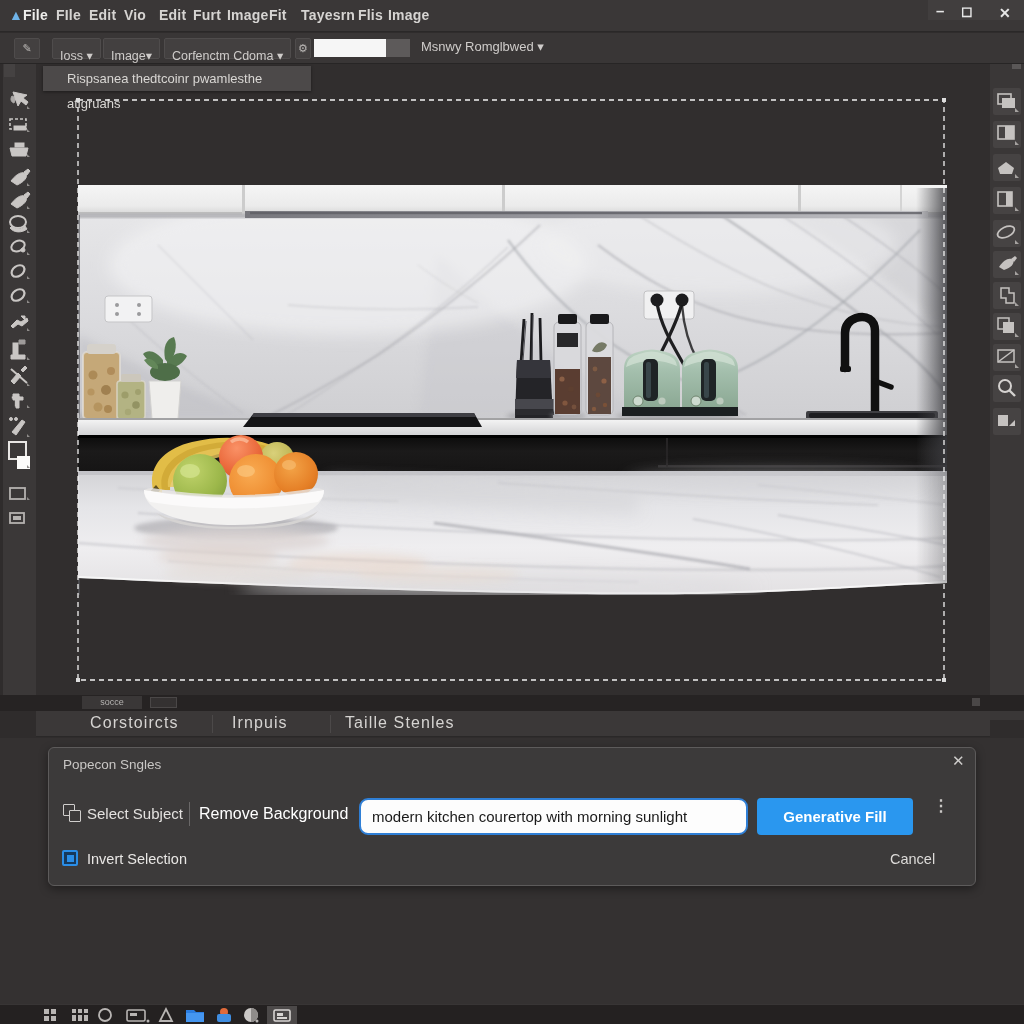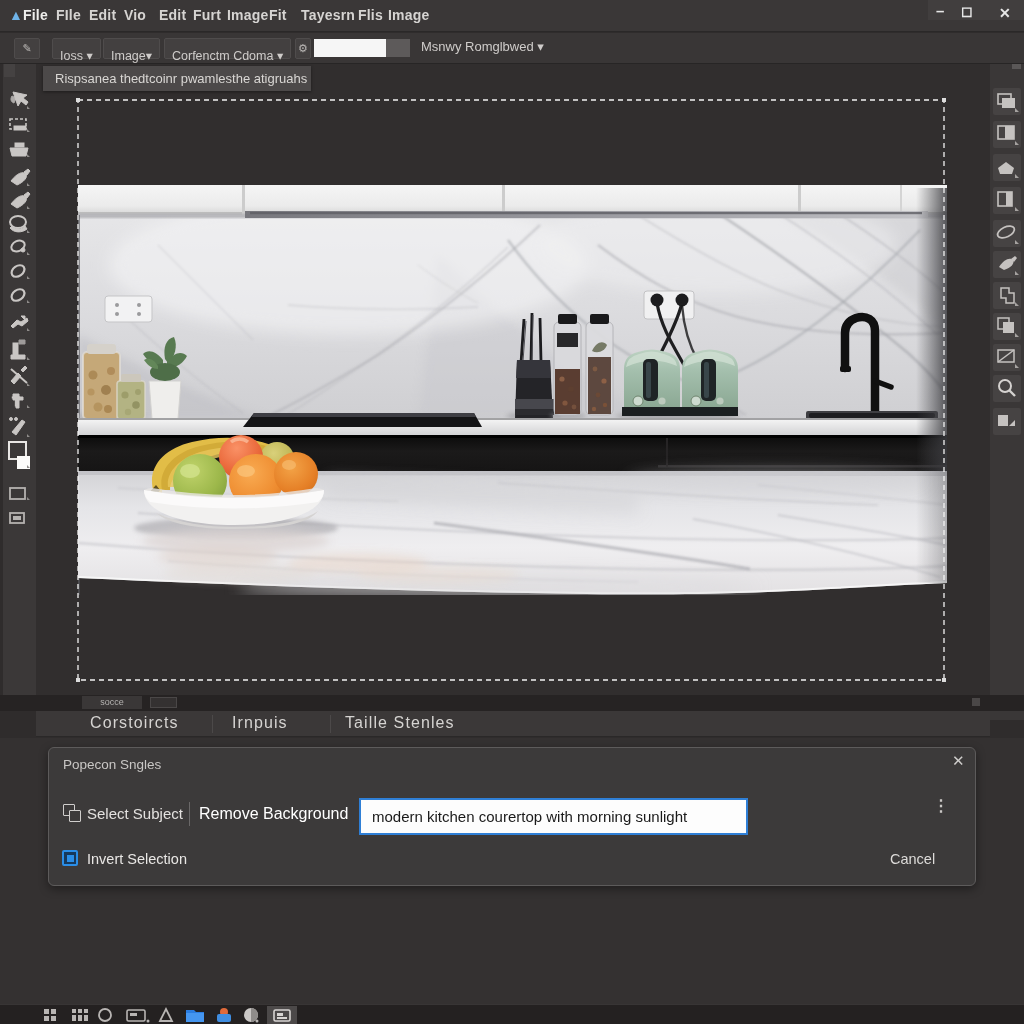--- a/index.html
+++ b/index.html
@@ -2,35 +2,35 @@
 <html><head><meta charset="utf-8"><style>
 *{margin:0;padding:0;box-sizing:border-box}
 html,body{width:1024px;height:1024px;overflow:hidden;background:#2f2c2c;font-family:"Liberation Sans",sans-serif}
 .abs{position:absolute}
 #stage{position:relative;width:1024px;height:1024px}
 
 #menubar{left:0;top:0;width:1024px;height:32px;background:#3a3737;border-bottom:1px solid #2a2828}
 #menubar .mi{position:absolute;top:7px;color:#d6d4d2;font-size:14px;font-weight:600;letter-spacing:.2px}
 #toolbar2{left:0;top:33px;width:1024px;height:31px;background:#393636;border-bottom:1px solid #272525}
 .t2btn{position:absolute;top:5px;height:21px;background:#434040;border:1px solid #4f4c4c;border-radius:2px;color:#cfccca;font-size:12.5px;line-height:19px;padding:8px 7px}
-#tooltip{left:43px;top:66px;width:268px;height:25px;background:#4c4949;color:#d9d7d4;font-size:13px;line-height:25px;padding-left:12px;box-shadow:0 1px 3px rgba(0,0,0,.4)}
+#tooltip{left:43px;top:66px;width:268px;height:25px;background:#4c4949;color:#d9d7d4;font-size:13px;line-height:25px;padding-left:24px;box-shadow:0 1px 3px rgba(0,0,0,.4)}
 
 #leftstrip{left:3px;top:64px;width:33px;height:631px;background:#3b3838}
 #rightstrip{left:990px;top:64px;width:34px;height:656px;background:#3a3737}
 
 #canvas{left:36px;top:64px;width:954px;height:631px;background:#312e2e}
 
 #minibar{left:0;top:695px;width:1024px;height:16px;background:#262323}
 #tabs{left:36px;top:711px;width:954px;height:26px;background:#3b3838;border-bottom:1px solid #2a2828}
 .tab{position:absolute;top:3px;color:#d6d4d2;font-size:16px;letter-spacing:1.1px}
 #botarea{left:0;top:738px;width:1024px;height:266px;background:#343131}
 #dialog{left:48px;top:747px;width:928px;height:139px;background:#3c3a3a;border:1px solid #5d5b5b;border-radius:6px;box-shadow:0 3px 10px rgba(0,0,0,.4)}
 #taskbar{left:0;top:1004px;width:1024px;height:20px;background:#242121;border-top:1px solid #383535}
 .genbtn{position:absolute;left:708px;top:50px;width:156px;height:37px;background:#2a97ef;border-radius:4px;color:#fff;font-size:15px;font-weight:bold;text-align:center;line-height:37px}
-.ginput{position:absolute;left:310px;top:50px;width:389px;height:37px;background:#fdfdfd;border:2px solid #2f7fd6;border-radius:0;color:#1a1a1a;font-size:15px;line-height:33px;padding-left:11px}
+.ginput{position:absolute;left:310px;top:50px;width:389px;height:37px;background:#fdfdfd;border:2px solid #2f7fd6;border-radius:9px;color:#1a1a1a;font-size:15px;line-height:33px;padding-left:11px}
 </style></head>
 <body>
 <div id="stage">
   <div class="abs" id="menubar">
     <span class="mi" style="left:9px;color:#6fb3e8">▲</span>
     <span class="mi" style="left:23px;font-weight:bold;color:#efeeec">File</span>
     <span class="mi" style="left:56px">FIle</span>
     <span class="mi" style="left:89px">Edit</span>
     <span class="mi" style="left:124px">Vio</span>
     <span class="mi" style="left:159px">Edit</span>
@@ -479,20 +479,21 @@
   <div class="abs" id="botarea"></div>
   <div class="abs" id="dialog">
     <span class="abs" style="left:14px;top:9px;color:#c9c7c5;font-size:13.5px">Popecon Sngles</span>
     <span class="abs" style="left:903px;top:4px;color:#cfcdcb;font-size:15px">✕</span>
     <span class="abs" style="left:14px;top:56px;width:12px;height:12px;border:1.5px solid #d0cecc;border-radius:1px"></span>
     <span class="abs" style="left:20px;top:62px;width:12px;height:12px;border:1.5px solid #d0cecc;border-radius:1px;background:#3c3a3a"></span>
     <span class="abs" style="left:38px;top:57px;color:#e3e1df;font-size:15px">Select Subject</span>
     <span class="abs" style="left:140px;top:54px;width:1px;height:24px;background:#6a6868"></span>
     <span class="abs" style="left:150px;top:57px;color:#ffffff;font-size:16px">Remove Background</span>
     <span class="ginput">modern kitchen courertop with morning sunlight</span>
+    <span class="genbtn">Generative Fill</span>
     <span class="abs" style="left:884px;top:52px;color:#c9c7c5;font-size:16px;font-weight:bold;line-height:11px">⋮</span>
     <span class="abs" style="left:13px;top:102px;width:16px;height:16px;border:2px solid #2a8ee8;border-radius:2px;background:#16395c"></span>
     <span class="abs" style="left:18px;top:107px;width:7px;height:7px;background:#2a8ee8"></span>
     <span class="abs" style="left:38px;top:103px;color:#e9e7e5;font-size:14.5px">Invert Selection</span>
     <span class="abs" style="left:841px;top:103px;color:#dddbd9;font-size:14.5px">Cancel</span>
   </div>
   <div class="abs" id="taskbar">
     <svg width="330" height="20" viewBox="0 0 330 20" style="position:absolute;left:0;top:0">
       <g fill="#b8b5b3">
         <rect x="44" y="4" width="5" height="5"></rect>

